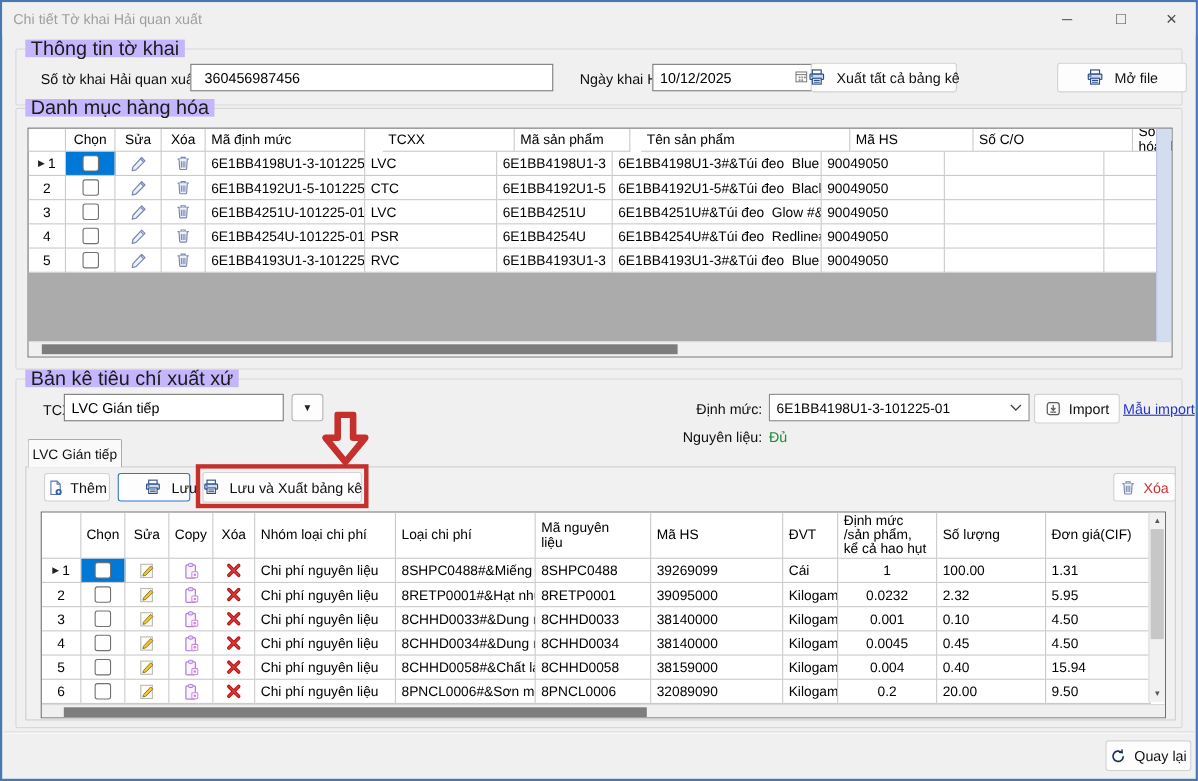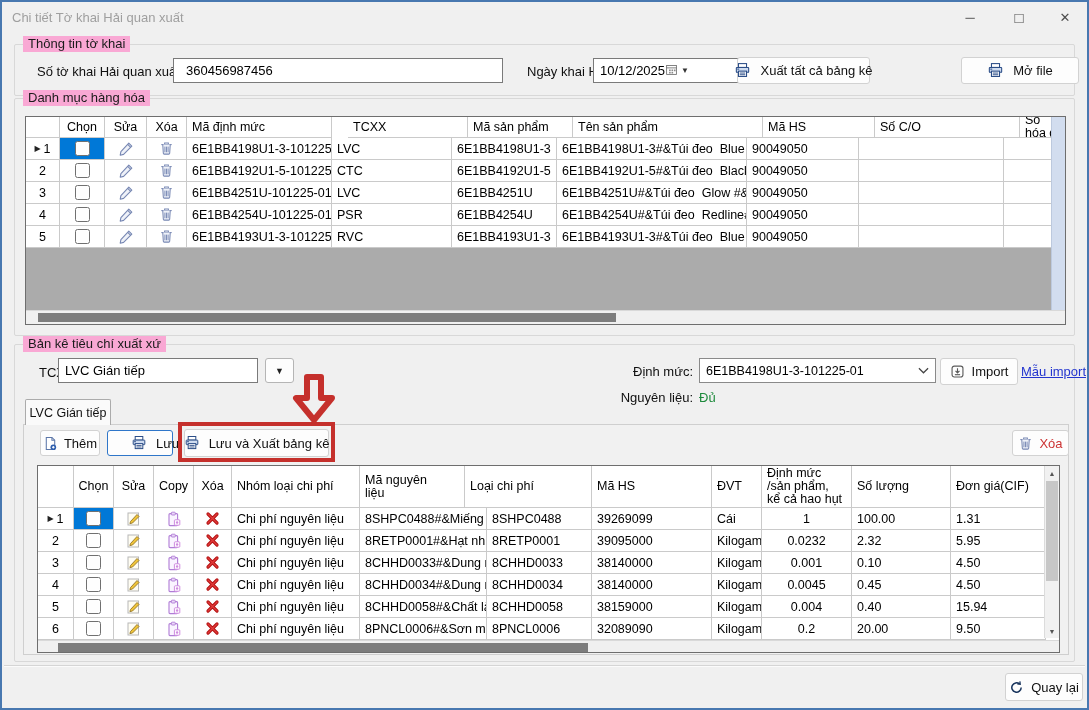--- a/index.html
+++ b/index.html
@@ -6,21 +6,21 @@
   .window{position:relative;width:1089px;height:710px;box-sizing:border-box;border:2px solid #4878b0;background:#f0f0f0;overflow:hidden;}
 
   
   .titlebar{position:absolute;top:0;left:0;right:0;height:30px;background:#f0f0f0;}
   .title-text{position:absolute;left:10px;top:8px;font-size:13px;color:#9f9f9f;}
   .win-btn{position:absolute;top:0;width:36px;height:30px;display:flex;align-items:center;justify-content:center;color:#4d4d4d;font-size:13px;}
   .win-btn.max{font-size:15px;}
 
   
   .groupbox{position:absolute;border:1px solid #d8d8d8;border-radius:2px;box-sizing:border-box;}
-  .legend{position:absolute;top:-9px;left:8px;background:#f9a8d4;padding:0 5px;font-size:13px;line-height:16px;color:#1b1b1b;white-space:nowrap;}
+  .legend{position:absolute;top:-9px;left:8px;background:#c4b5fd;padding:0 5px;font-size:18px;line-height:16px;color:#1b1b1b;white-space:nowrap;}
 
   .lbl{position:absolute;font-size:13px;color:#0f0f0f;white-space:nowrap;}
   .textbox{position:absolute;background:#fff;border:1px solid #7a7a7a;font-size:13px;color:#000;padding:0 6px;box-sizing:border-box;display:flex;align-items:center;}
   input.textbox{font-family:inherit;outline:none;}
 
   .btn{position:absolute;background:#fdfdfd;border:1px solid #d2d2d2;border-radius:3px;font-size:13px;color:#111;display:flex;align-items:center;justify-content:center;gap:9px;box-sizing:border-box;font-family:inherit;cursor:default;white-space:nowrap;}
   .btn .bicon{display:flex;align-items:center;}
   .btn.focused{border:1px solid #2f76c9;padding-left:36px;}
   .btn.danger{color:#cc3333;gap:6px;}
 
@@ -82,21 +82,21 @@
     <div class="win-btn" style="left:1045px">
         <span>✕</span>
       </div>
   </div>
 
   <div class="groupbox" style="left:12px;top:42px;width:1061px;height:52px">
     <div class="legend">Thông tin tờ khai</div>
     <div class="lbl" style="left:22px;top:19px">Số tờ khai Hải quan xuất:</div>
     <input class="textbox" style="left: 158px; top: 13px; width: 330px; height: 25px; padding-left: 12px;" readonly="" value="360456987456">
     <div class="lbl" style="left:512px;top:19px">Ngày khai HQ:</div>
-    <div class="textbox" style="left:578px;top:13px;width:160px;height:25px;justify-content:flex-start">
+    <div class="textbox" style="left:578px;top:13px;width:160px;height:25px;justify-content:space-between">
       <span>10/12/2025</span>
       <span style="display:flex;align-items:center;gap:3px">
         <span class="bicon"><svg viewBox="0 0 16 16" width="13" height="13">
               <rect x="2" y="3" width="12" height="11" fill="#fff" stroke="#666" stroke-width="1"></rect>
               <path d="M2 6h12" stroke="#666"></path>
               <path d="M5 8h2v2H5zM8 8h2v2H8zM11 8h2v2h-2zM5 11h2v2H5zM8 11h2v2H8z" fill="#8a8a8a"></path>
             </svg></span>
         <span style="font-size:8px;color:#333">▼</span>
       </span>
     </div>
@@ -131,21 +131,21 @@
     <div class="grid grid-upper" style="left:10px;top:17px;width:1041px;height:209px">
       <div class="g-content">
           <div class="g-row g-head">
             <div class="g-cell g-hcell col-rowheader" style="width: 34px;"></div>
             <div class="g-cell g-hcell col-chon" style="width: 45px;">Chọn</div>
             <div class="g-cell g-hcell col-sua" style="width: 42px;">Sửa</div>
             <div class="g-cell g-hcell col-xoa" style="width: 40px;">Xóa</div>
             <div class="g-cell g-hcell col-ma_dinh_muc" style="width: 145px;">Mã định mức</div>
             <div class="g-cell g-hcell col-tcxx" style="width: 120px; margin-left: 16px;">TCXX</div>
             <div class="g-cell g-hcell col-ma_san_pham" style="width: 105px;">Mã sản phẩm</div>
-            <div class="g-cell g-hcell col-ten_san_pham" style="width: 190px;">Tên sản phẩm</div>
+            <div class="g-cell g-hcell col-ten_san_pham" style="width: 190px; margin-left: 10px;">Tên sản phẩm</div>
             <div class="g-cell g-hcell col-ma_hs" style="width: 112px;">Mã HS</div>
             <div class="g-cell g-hcell col-so_co" style="width: 145px;">Số C/O</div>
             <div class="g-cell g-hcell col-so_hoa_don" style="width: 49px;">Số hóa đ</div>
           </div>
           <div class="g-row g-datarow">
             <div class="g-cell col-rowheader" style="width: 34px;"><span class="sel-arrow">▶</span><span>1</span></div>
             <div class="g-cell col-chon g-selected" style="width: 45px;"><span class="cb"></span></div>
             <div class="g-cell col-sua" style="width: 42px;"><span class="gicon"><svg viewBox="0 0 16 16" width="16" height="16">
                   <path d="M10.8 2.2l3 3L5.6 13.4l-3.4.8.7-3.5z" fill="#eef1f8" stroke="#7787b3" stroke-width="1.1" stroke-linejoin="round"></path>
                   <path d="M9.7 3.3l3 3" fill="none" stroke="#7787b3" stroke-width="1.1"></path>
@@ -353,23 +353,23 @@
 
     <div class="grid grid-lower" style="left:22px;top:120px;width:1023px;height:188px">
       <div class="g-content">
           <div class="g-row g-head">
             <div class="g-cell g-hcell col-rowheader" style="width: 36px;"></div>
             <div class="g-cell g-hcell col-chon" style="width: 40px;">Chọn</div>
             <div class="g-cell g-hcell col-sua" style="width: 40px;">Sửa</div>
             <div class="g-cell g-hcell col-copy" style="width: 40px;">Copy</div>
             <div class="g-cell g-hcell col-xoa" style="width: 38px;">Xóa</div>
             <div class="g-cell g-hcell col-nhom" style="width: 128px;">Nhóm loại chi phí</div>
+            <div class="g-cell g-hcell col-loai" style="width: 127px;">Loại chi phí</div>
             <div class="g-cell g-hcell col-ma_nguyen_lieu" style="width: 105px;">Mã nguyên
 liệu</div>
-            <div class="g-cell g-hcell col-loai" style="width: 127px;">Loại chi phí</div>
             <div class="g-cell g-hcell col-ma_hs" style="width: 120px;">Mã HS</div>
             <div class="g-cell g-hcell col-dvt" style="width: 50px;">ĐVT</div>
             <div class="g-cell g-hcell col-dinh_muc" style="width: 90px;">Định mức
 /sản phẩm,
 kể cả hao hụt</div>
             <div class="g-cell g-hcell col-so_luong" style="width: 99px;">Số lượng</div>
             <div class="g-cell g-hcell col-don_gia" style="width: 95px;">Đơn giá(CIF)</div>
           </div>
           <div class="g-row g-datarow">
             <div class="g-cell col-rowheader" style="width: 36px;"><span class="sel-arrow">▶</span><span>1</span></div>

